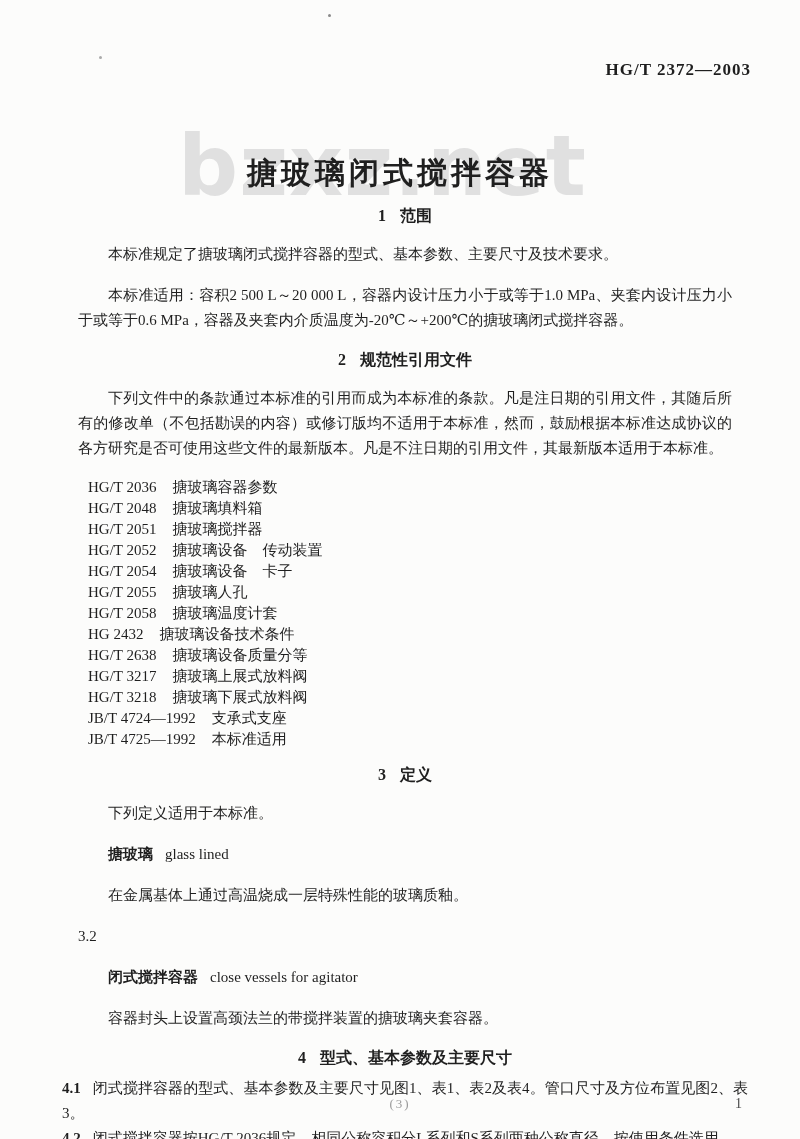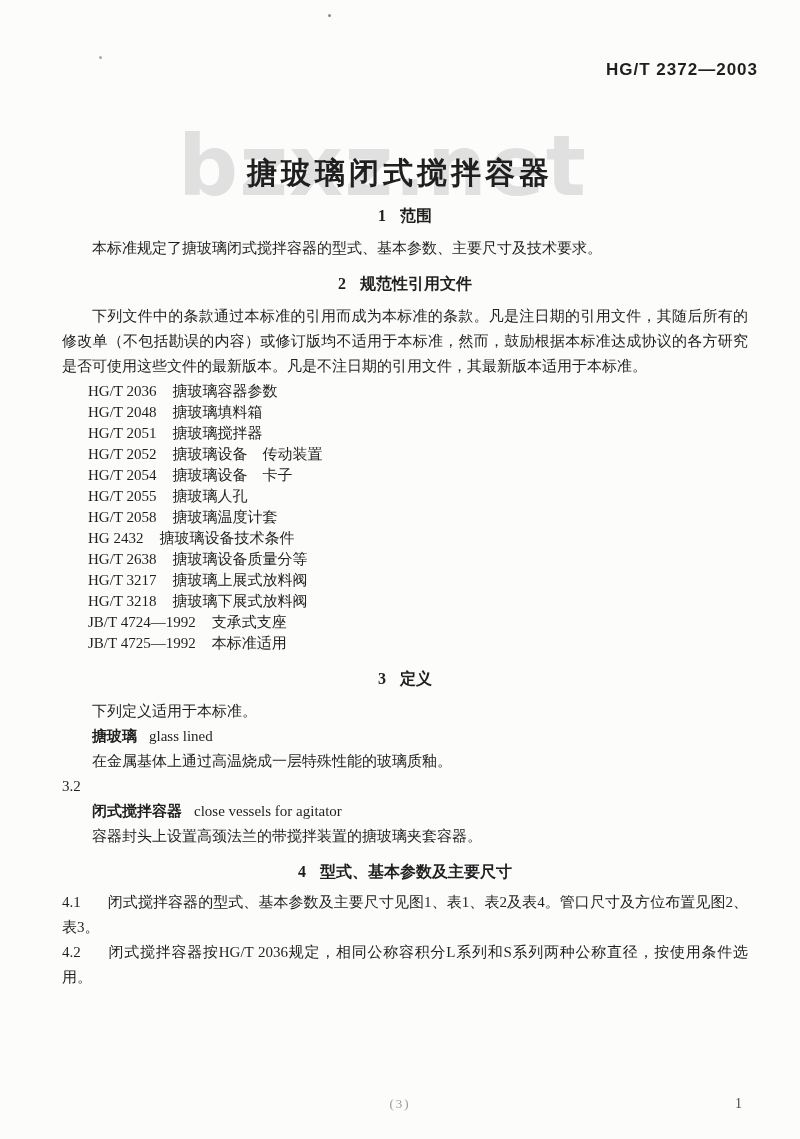--- a/index.html
+++ b/index.html
@@ -19,23 +19,23 @@
     position:relative;
     width:800px;height:1139px;
     background:var(--paper-color);
     overflow:hidden;
   }
   .speck{position:absolute;background:#8a8a8a;border-radius:50%;}
   .speck-1{left:328px;top:14px;width:3px;height:3px;}
   .speck-2{left:99px;top:56px;width:3px;height:3px;background:#aaa;}
 
   .standard-code{
-    position:absolute;top:60px;right:42px;
+    position:absolute;top:60px;right:49px;
     font-size:17px;font-weight:bold;letter-spacing:1px;
-    font-family:Liberation Sans, sans-serif;
+    font-family:Liberation Serif, serif;
   }
   .watermark{
     position:absolute;left:178px;top:124px;
     font-family:"DejaVu Sans","Liberation Sans",sans-serif;
     font-weight:800;font-size:84px;line-height:1;
     color:var(--watermark-color);
     letter-spacing:1px;
     z-index:0;
     user-select:none;
   }
@@ -53,30 +53,30 @@
   }
   .sec-heading{
     font-weight:bold;font-size:16px;line-height:21px;
     margin:0 0 10px 0;
     text-align:center;
   }
   .sec-heading .sec-num{margin-right:14px;}
   .sec2-heading,.sec3-heading{margin-top:12px;}
   .sec3-heading{margin-top:14px;}
   .sec4-heading{margin-top:12px;margin-bottom:8px;font-family:Liberation Serif, serif;}
-  p{margin:0;}
+  p{margin:16px;}
   .indent{text-indent:2em;}
   .ref-list{margin:2px 0 12px 0;padding:0 0 0 26px;list-style:none;line-height:21px;}
   .ref-code{margin-right:16px;}
   .def-id{line-height:25px;}
   .def-term-line{text-indent:2em;}
   .def-term{font-weight:bold;}
   .def-term-en{margin-left:12px;}
   .clause{margin:0;}
-  .clause-num{font-weight:normal;margin-right:27px;}
+  .clause-num{font-weight:bold;margin-right:12px;}
   .footer-center{
     position:absolute;left:0;top:1096px;width:800px;text-align:center;
     font-size:13px;color:var(--muted-color);letter-spacing:2px;
   }
   .page-number{
     position:absolute;right:58px;top:1096px;
     font-size:14px;color:#4a4a4a;
   }
 </style>
 </head>
@@ -92,20 +92,21 @@
   <div class="watermark">bzxz.net</div>
 
   <h1 class="doc-title">搪玻璃闭式搅拌容器</h1>
 
   <div class="content">
 
     <h2 class="sec-heading">
       <span class="sec-num">1</span><span>范围</span>
     </h2>
     <p class="indent">本标准规定了搪玻璃闭式搅拌容器的型式、基本参数、主要尺寸及技术要求。</p>
+    <p class="indent">本标准适用：容积2 500 L～20 000 L，容器内设计压力小于或等于1.0 MPa、夹套内设计压力小于或等于0.6 MPa，容器及夹套内介质温度为-20℃～+200℃的搪玻璃闭式搅拌容器。</p>
 
     <h2 class="sec-heading sec2-heading">
       <span class="sec-num">2</span><span>规范性引用文件</span>
     </h2>
     <p class="indent">下列文件中的条款通过本标准的引用而成为本标准的条款。凡是注日期的引用文件，其随后所有的修改单（不包括勘误的内容）或修订版均不适用于本标准，然而，鼓励根据本标准达成协议的各方研究是否可使用这些文件的最新版本。凡是不注日期的引用文件，其最新版本适用于本标准。</p>
     <ul class="ref-list">
       <li><span class="ref-code">HG/T 2036</span><span>搪玻璃容器参数</span></li>
       <li><span class="ref-code">HG/T 2048</span><span>搪玻璃填料箱</span></li>
       <li><span class="ref-code">HG/T 2051</span><span>搪玻璃搅拌器</span></li>
       <li><span class="ref-code">HG/T 2052</span><span>搪玻璃设备　传动装置</span></li>

